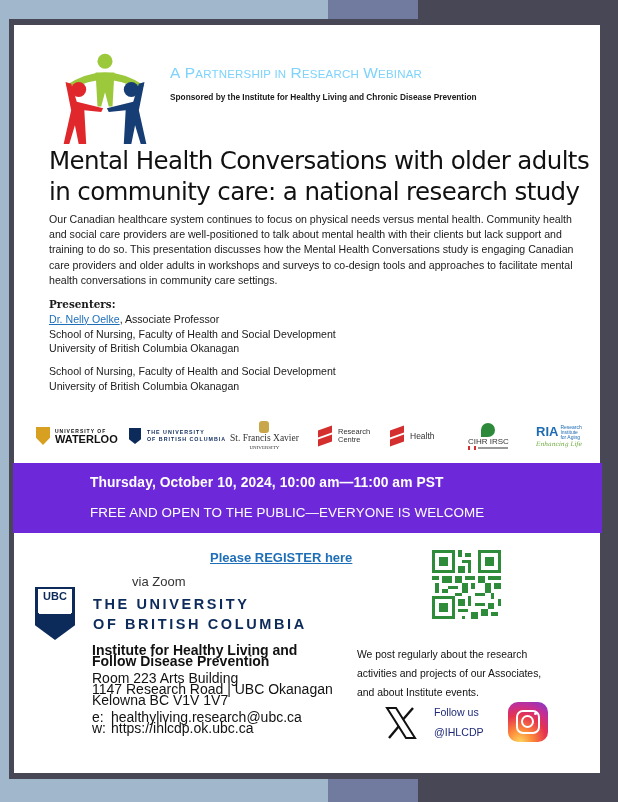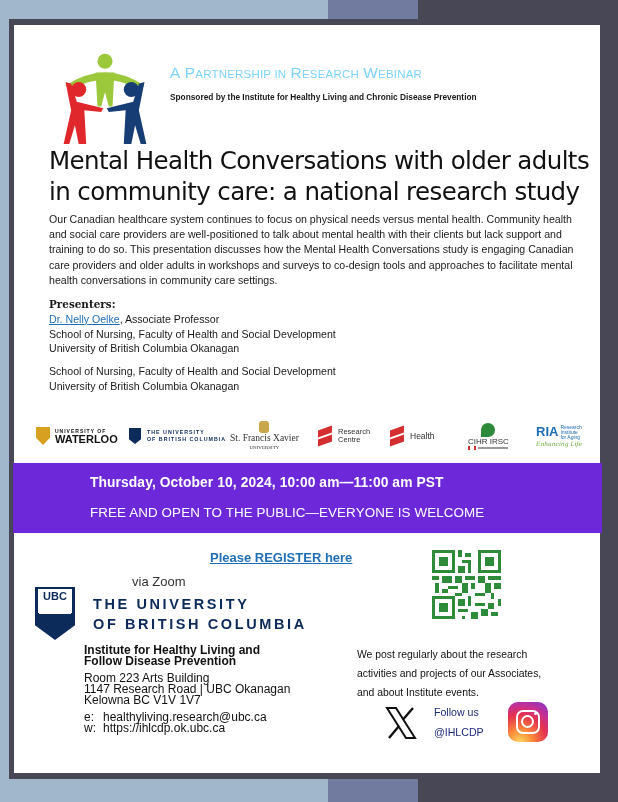--- a/index.html
+++ b/index.html
@@ -59,21 +59,21 @@
 
   .via { position: absolute; left: 132px; top: 550px; font-size: 13px; color: #333; margin-top: 24px; }
   .register { position: absolute; left: 210px; top: 550px; font-size: 13px; font-weight: bold; color: #1f6fb8; text-decoration: underline; }
 
   .ubc-logo { position: absolute; left: 35px; top: 587px; display: flex; align-items: center; }
   .ubc-shield { width: 40px; height: 53px; background: #0c2a5a; clip-path: polygon(0 0,100% 0,100% 72%,50% 100%,0 72%); position: relative; }
   .ubc-shield .mono { position: absolute; left: 3px; top: 2px; width: 34px; height: 24px; background: #fff; color: #0c2a5a; font-size: 11px; font-weight: bold; text-align: center; line-height: 14px; }
   .ubc-shield .wave { position: absolute; left: 4px; width: 32px; height: 2px; background: #fff; }
   .ubc-name { margin-left: 18px; color: #0c2a5a; font-size: 14.5px; font-weight: bold; letter-spacing: 2.6px; line-height: 20px; }
 
-  .addr { position: absolute; left: 84px; top: 645px; font-size: 12px; line-height: 11px; color: #111; }
+  .addr { position: absolute; left: 92px; top: 645px; font-size: 14px; line-height: 11px; color: #111; }
   .addr .b { font-weight: bold; }
   .addr .gap { height: 6px; }
   .addr .row { display: flex; }
   .addr .row .k { width: 19px; }
 
   .qr { position: absolute; left: 432px; top: 550px; width: 69px; height: 69px; }
   .social-text { position: absolute; left: 357px; top: 645px; width: 250px; font-size: 10.4px; line-height: 19px; color: #111; }
   .x-logo { position: absolute; left: 385px; top: 706px; width: 32px; height: 34px; }
   .follow { position: absolute; left: 434px; top: 702px; font-size: 10.6px; line-height: 20px; color: #1e2a78; }
   .insta { position: absolute; left: 508px; top: 702px; width: 40px; height: 40px; border-radius: 10px; background: radial-gradient(circle at 30% 100%, #fdd55f 0%, #fd8b3a 25%, #e5324f 55%, #c42f93 75%, #7a3ad4 100%); }

